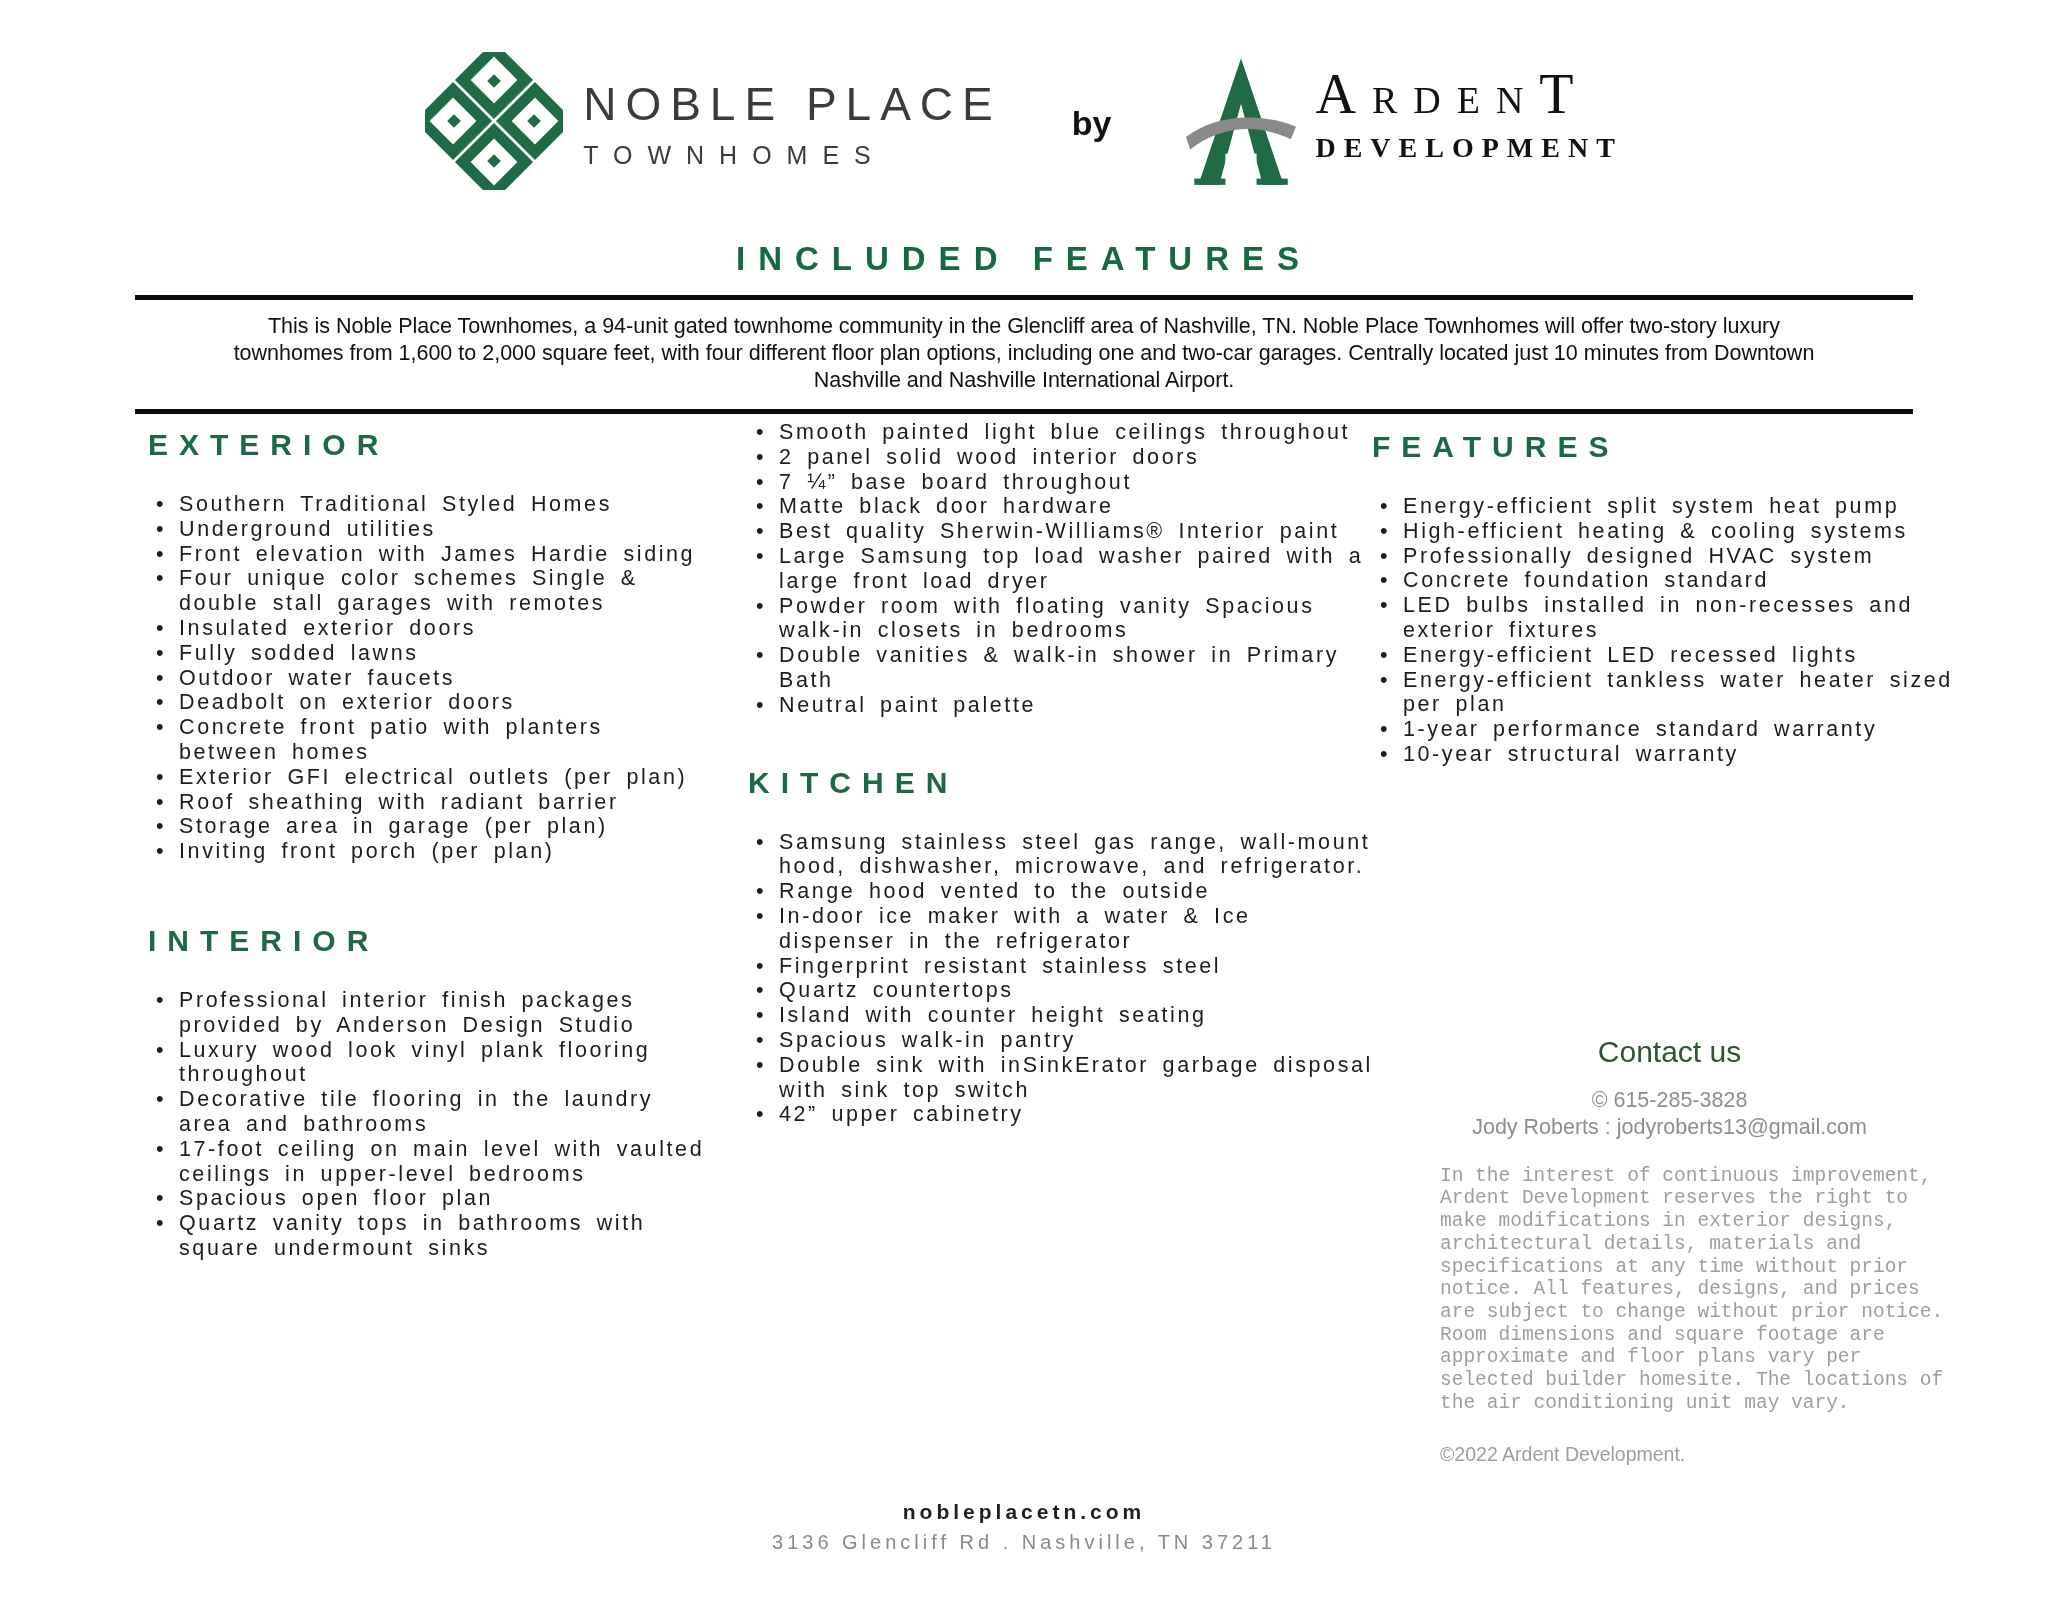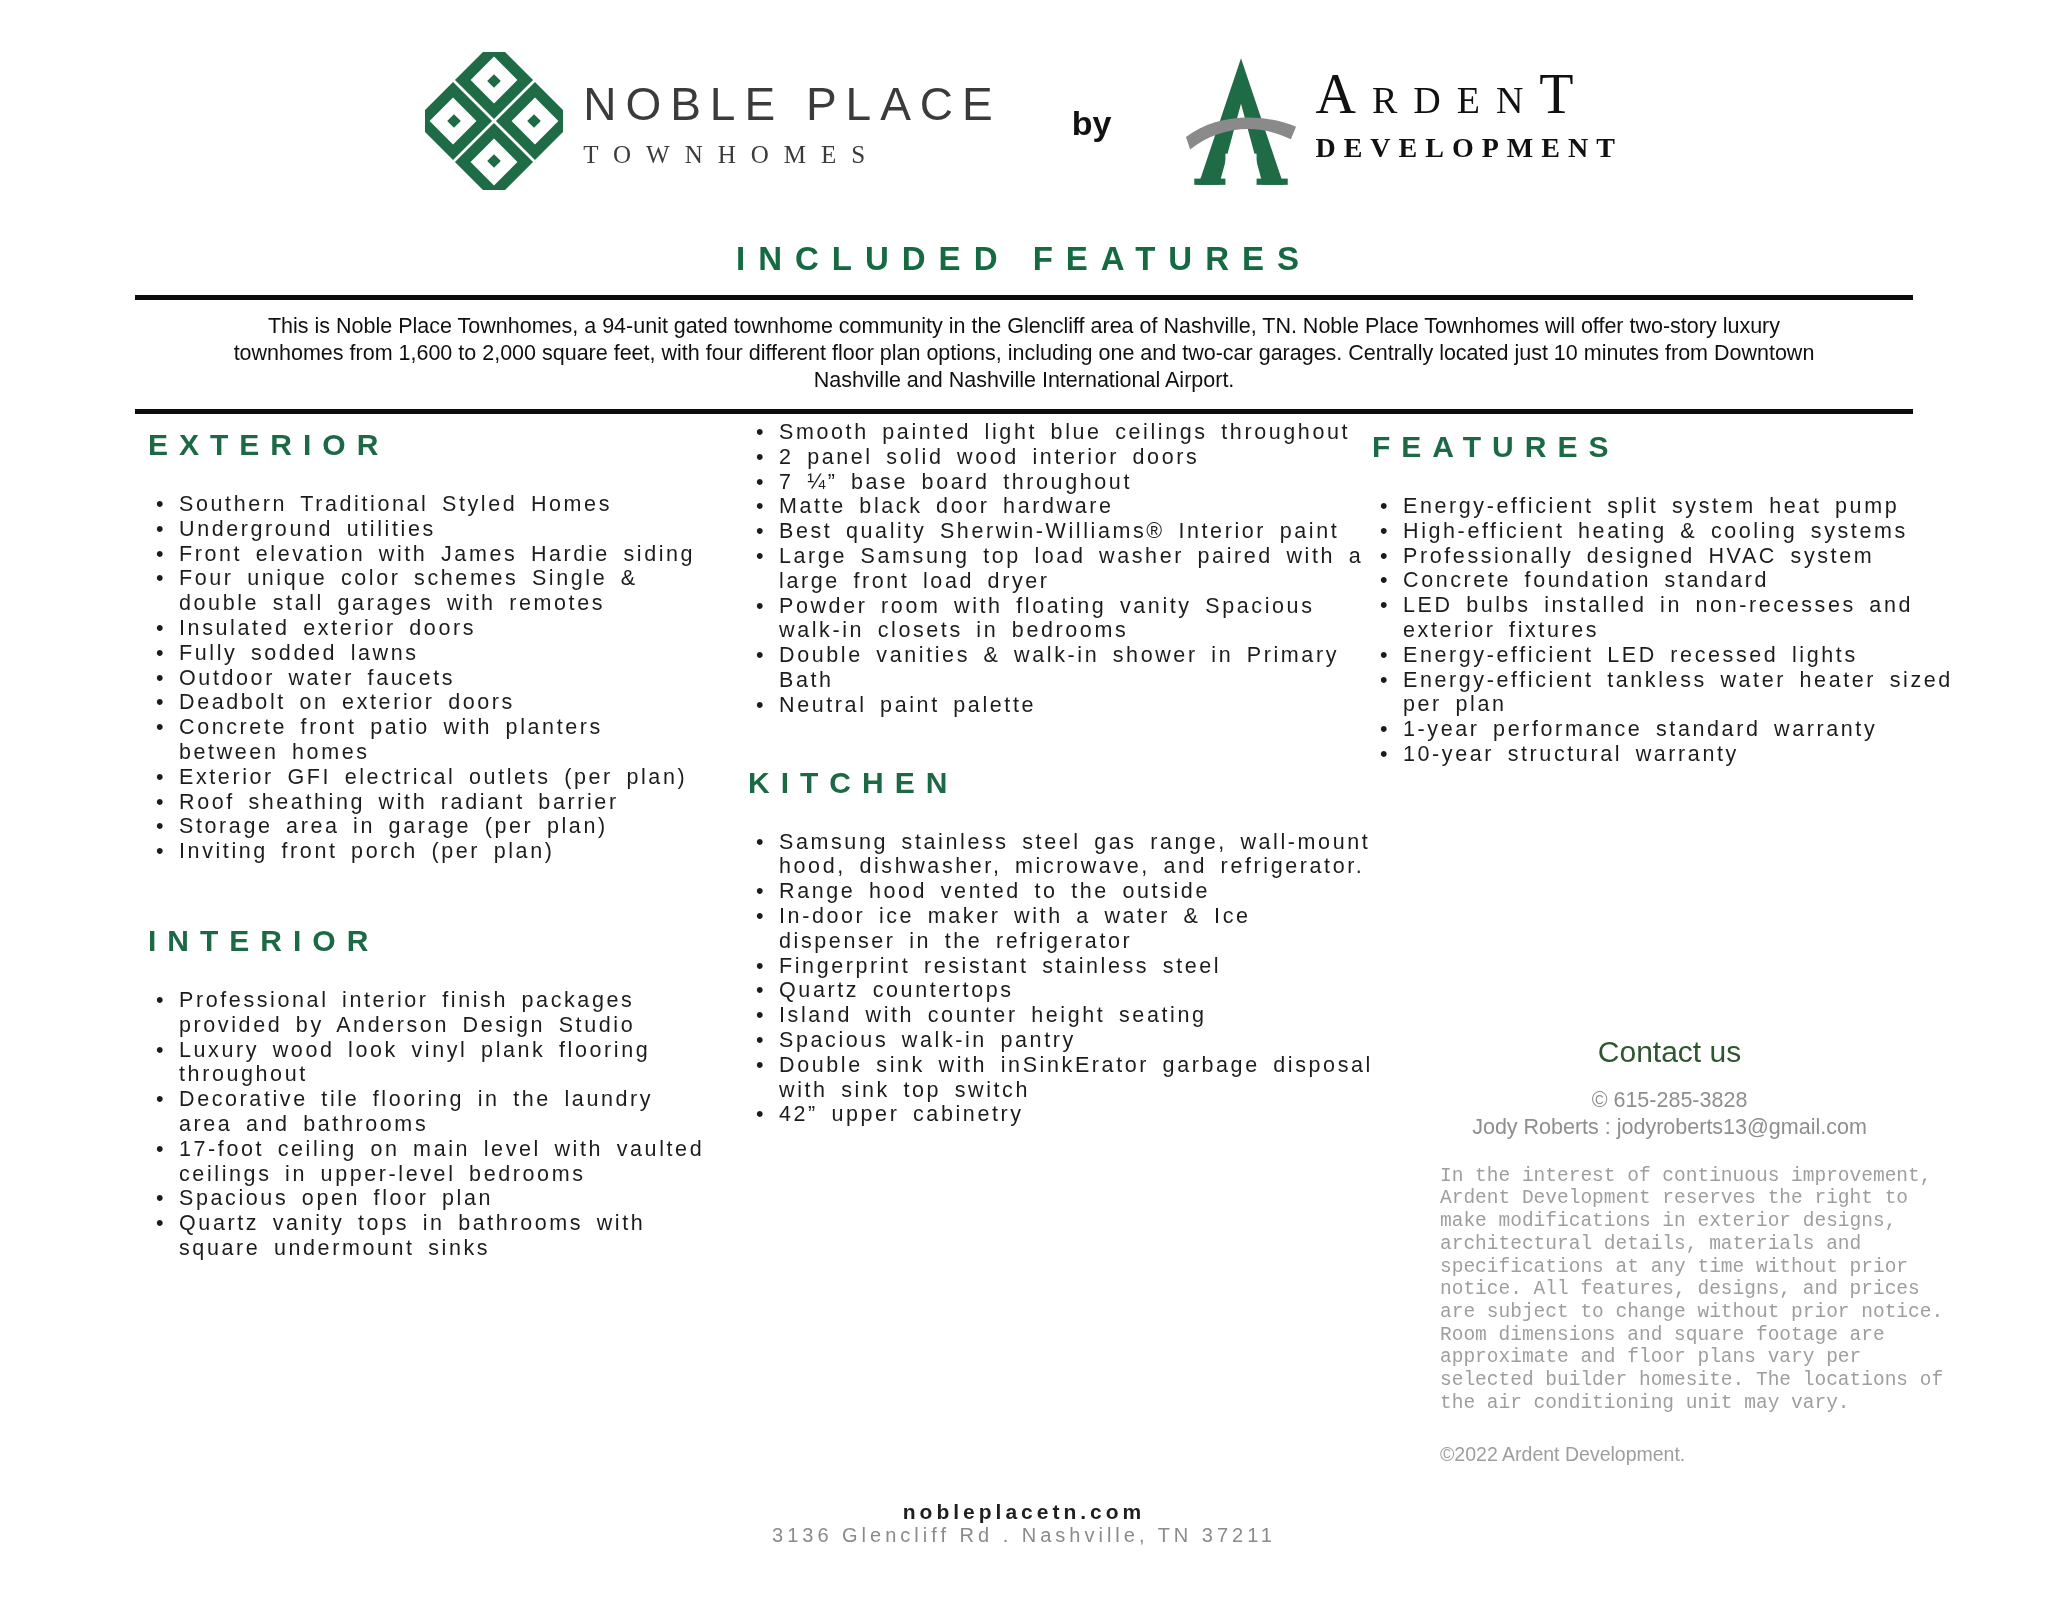--- a/index.html
+++ b/index.html
@@ -11,21 +11,21 @@
   }
 
   
   .header {
     position:absolute; top:52px; left:0; width:100%;
     display:flex; justify-content:center; align-items:center; gap:60px;
   }
   .brand-noble { display:flex; align-items:center; gap:20px; }
   .noble-text { }
   .noble-name { font-size:46px; font-weight:400; letter-spacing:9px; color:#3b3b3b; white-space:nowrap; }
-  .noble-sub  { font-size:25px; font-weight:400; letter-spacing:15px; color:#3b3b3b; margin-top:10px; white-space:nowrap;font-family:Liberation Serif, serif; }
+  .noble-sub  { font-size:25px; font-weight:400; letter-spacing:15px; color:#3b3b3b; margin-top:10px; white-space:nowrap; }
   .by-word { font-size:34px; font-weight:bold; color:#121212; margin:0 10px; }
   .brand-ardent { display:flex; align-items:flex-start; gap:14px; }
   .ardent-text { font-family:"Liberation Serif", serif; color:#111; padding-top:8px; }
   .ardent-word { font-size:38px; letter-spacing:16px; white-space:nowrap; }
   .ardent-word .big { font-size:56px; }
   .ardent-dev { font-size:28px; font-weight:bold; letter-spacing:8px; margin-top:6px; white-space:nowrap; }
 
   
   .page-title {
     position:absolute; top:240px; left:0; width:100%;
@@ -72,21 +72,21 @@
     text-align:left; color:#9e9e9e; font-size:19.5px; line-height:22.7px;font-family:Liberation Mono, monospace;
   }
   .copyright {
     margin-top:28px; margin-left:68px; text-align:left;
     color:#9e9e9e; font-size:19.5px;
   }
 
   
   .footer { position:absolute; top:1500px; left:0; width:100%; text-align:center; }
   .footer-site { font-size:21px; font-weight:bold; letter-spacing:4px; color:#1f1f1f; }
-  .footer-addr { font-size:20px; letter-spacing:4px; color:#8a8a8a; }
+  .footer-addr { font-size:20px; letter-spacing:4px; color:#8a8a8a; margin-top:7px; }
 </style>
 </head>
 <body>
 
 <div class="header">
   <div class="brand-noble">
     <span>
       <svg width="138" height="138" viewBox="0 0 100 100">
         <g transform="rotate(45 50 50)" fill="none" stroke="#1E6B46" stroke-width="8">
           <rect x="13" y="13" width="32" height="32"></rect>

